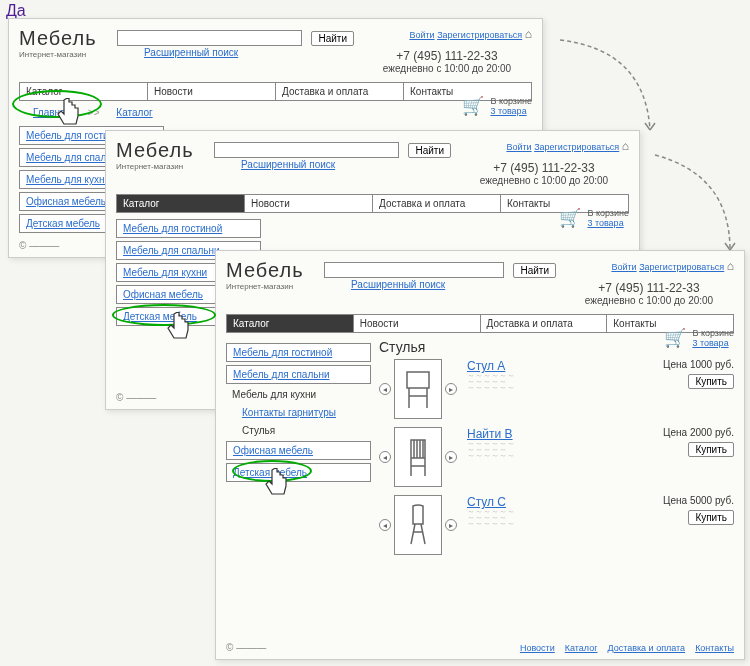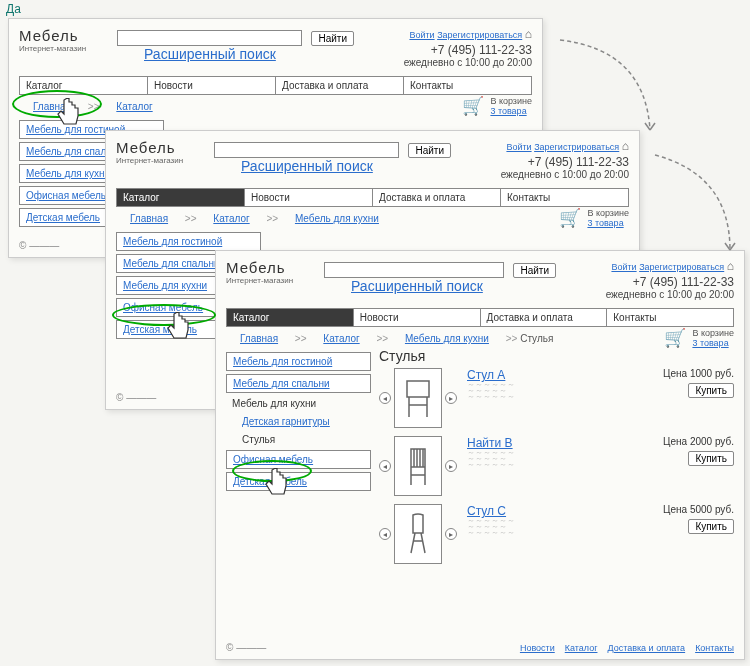--- a/index.html
+++ b/index.html
@@ -7,22 +7,22 @@
     font-family: "Comic Sans MS", "Segoe Script", cursive, sans-serif;
     background: #f5f5f2;
     width: 750px;
     height: 666px;
     position: relative;
     overflow: hidden;
   }
   .yes-label {
     position: absolute;
     top: 2px; left: 6px;
-    color: #0f766e;
-    font-size: 12px;
+    color: #4c1d95;
+    font-size: 16px;
     font-family: Arial, sans-serif;
   }
   .frame {
     position: absolute;
     background: #fbfbf8;
     border: 1px solid #ccc;
     box-shadow: 2px 2px 6px rgba(0,0,0,0.1);
     font-size: 11px;
     color: #333;
   }
@@ -30,53 +30,53 @@
   .frame.f2 { top: 130px; left: 105px; width: 535px; height: 280px; }
   .frame.f3 { top: 250px; left: 215px; width: 530px; height: 410px; }
 
   .hdr {
     display: flex;
     align-items: flex-start;
     padding: 8px 10px 4px;
     gap: 8px;
   }
   .logo-block { width: 90px; }
-  .logo { font-size: 15px; letter-spacing: 1px; }
+  .logo { font-size: 20px; letter-spacing: 1px; }
   .logo-sub { font-size: 8px; color: #666; }
   .search-row { display: flex; align-items: center; gap: 9px; margin-top: 3px; }
   .search-input {
     flex: 1; height: 16px;
     border: 1px solid #888;
     background: #fff;
   }
   .btn {
     border: 1px solid #888;
     background: #fff;
     padding: 1px 6px;
     font: inherit;
     font-size: 10px;
     cursor: pointer;
     border-radius: 2px;
   }
-  .adv-link { font-size: 14px; padding-left: 27px; }
+  .adv-link { font-size: 10px; padding-left: 27px; }
   a, .link { color: #2a6dcc; text-decoration: underline; cursor: pointer; }
   .top-links {
     text-align: right;
     font-size: 9px;
   }
   .home-icon {
     display: inline-block;
     font-size: 12px;
     color: #666;
   }
   .phone-block {
-    text-align: right;
+    text-align: center;
     font-size: 10px;
     color: #444;
-    margin-top: 2px;
+    margin-top: 8px;
   }
   .phone { font-size: 12px; }
   .right-col { width: 170px; }
 
   .nav {
     display: flex;
     border: 1px solid #888;
     margin: 4px 10px 6px;
   }
   .nav > div {
@@ -285,27 +285,20 @@
     <div>Доставка и оплата</div>
     <div>Контакты</div>
   </div>
   <div class="cart-block" style="top:76px;">
     <span class="cart-icon">🛒</span>
     <span>
       <span>В корзине</span><br>
       <a>3 товара</a>
     </span>
   </div>
-  <div class="crumbs">
-    <span class="link">Главная</span>
-    <span class="sep">&gt;&gt;</span>
-    <span class="link">Каталог</span>
-    <span class="sep">&gt;&gt;</span>
-    <span class="link">Мебель для кухни</span>
-  </div>
   <div class="side-menu">
     <div class="side-item">Мебель для гостиной</div>
     <div class="side-item">Мебель для спальни</div>
     <div class="side-item">Мебель для кухни</div>
     <div class="side-item">Офисная мебель</div>
     <div class="side-item">Детская мебель</div>
   </div>
   <div class="copyright">© ———</div>
 </div>
 
@@ -340,36 +333,27 @@
     <div>Доставка и оплата</div>
     <div>Контакты</div>
   </div>
   <div class="cart-block" style="top:76px;">
     <span class="cart-icon">🛒</span>
     <span>
       <span>В корзине</span><br>
       <a>3 товара</a>
     </span>
   </div>
-  <div class="crumbs">
-    <span class="link">Главная</span>
-    <span class="sep">&gt;&gt;</span>
-    <span class="link">Каталог</span>
-    <span class="sep">&gt;&gt;</span>
-    <span class="link">Мебель для кухни</span>
-    <span class="sep">&gt;&gt;</span>
-    <span>Стулья</span>
-  </div>
 
   <div class="content-row">
     <div class="side-menu">
       <div class="side-item">Мебель для гостиной</div>
       <div class="side-item">Мебель для спальни</div>
       <div class="side-item plain" style="padding-left:6px;">Мебель для кухни</div>
-      <div class="side-item plain link">Детская гарнитуры</div>
+      <div class="side-item plain link">Контакты гарнитуры</div>
       <div class="side-item plain">Стулья</div>
       <div class="side-item">Офисная мебель</div>
       <div class="side-item">Детская мебель</div>
     </div>
 
     <div class="products">
       <div class="prod-title">Стулья</div>
 
       <div class="product">
         <div class="gallery">

